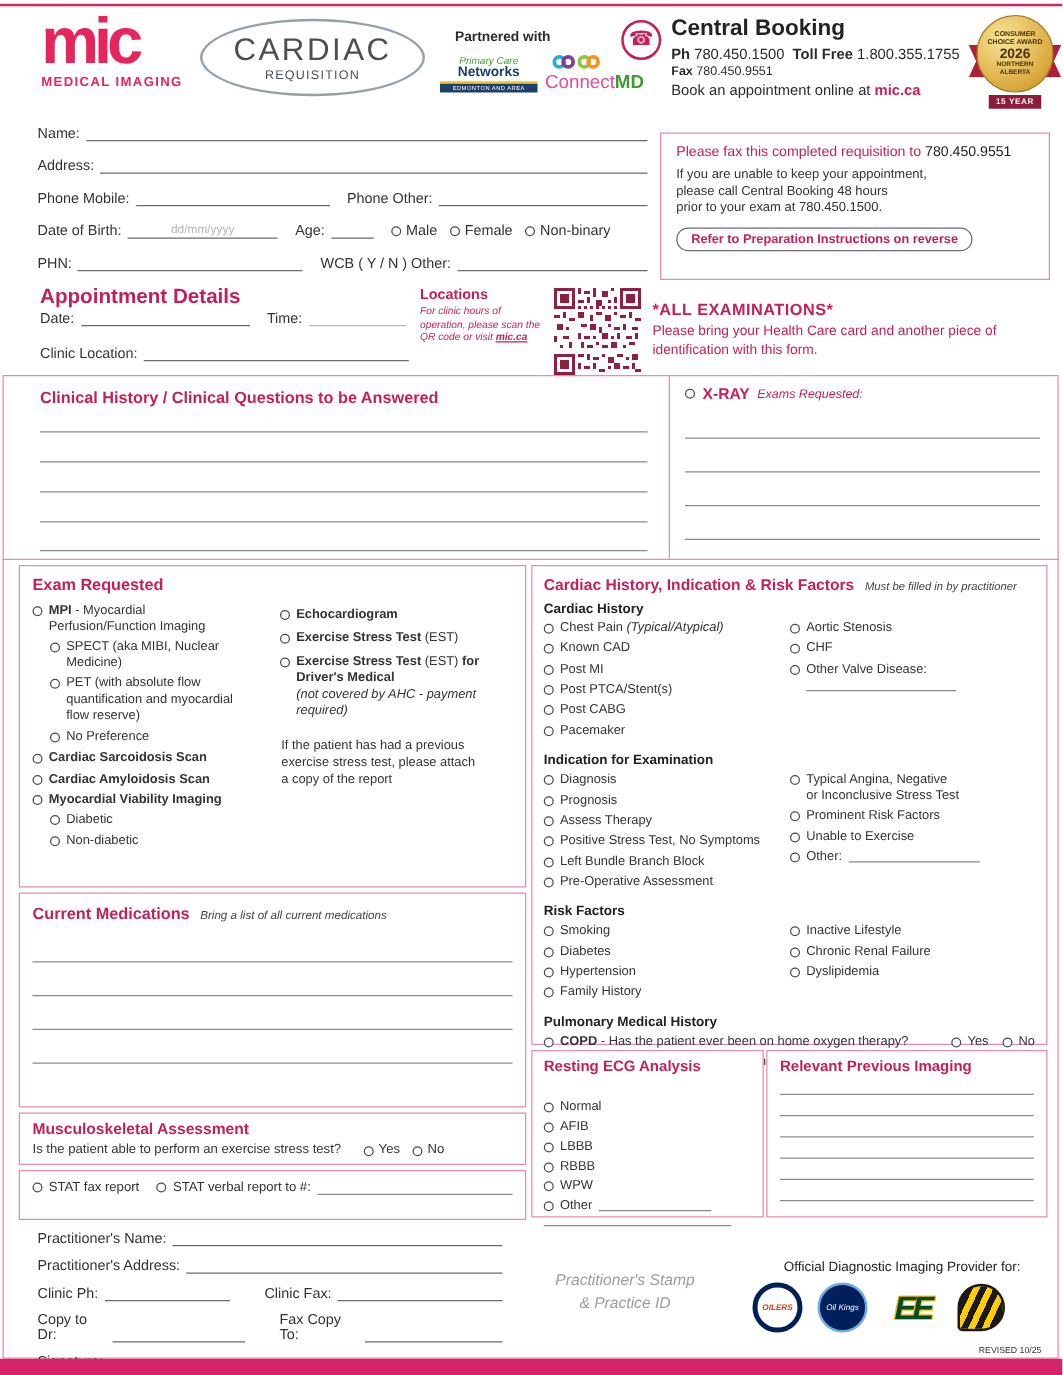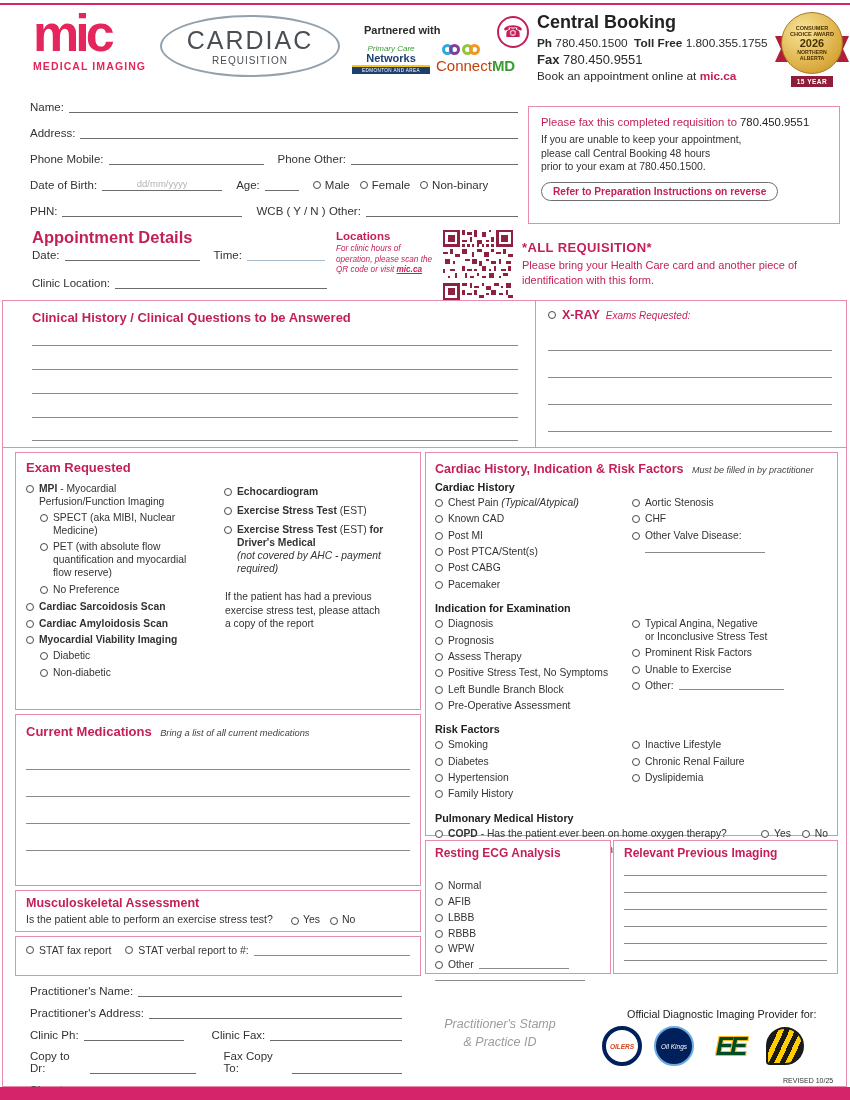--- a/index.html
+++ b/index.html
@@ -44,37 +44,37 @@
 </div>
 
 <div class="abs" style="left:436px;top:44px;width:90px">
   <div style="display:flex;margin-left:6px">
     <span style="width:11px;height:11px;border:3px solid #29abe2;border-radius:50%"></span>
     <span style="width:11px;height:11px;border:3px solid #7f3f98;border-radius:50%;margin-left:-4px"></span>
     <span style="width:11px;height:11px;border:3px solid #8dc63f;border-radius:50%;margin-left:2px"></span>
     <span style="width:11px;height:11px;border:3px solid #f7941d;border-radius:50%;margin-left:-4px"></span>
   </div>
   <div style="margin-top:2px;white-space:nowrap">
-    <span style="font-size:15px;color:#c2410c">Connect</span><span style="font-size:15px;font-weight:bold;color:#3f9c35">MD</span>
+    <span style="font-size:15px;color:#ec4899">Connect</span><span style="font-size:15px;font-weight:bold;color:#3f9c35">MD</span>
   </div>
 </div>
 
 <div class="abs" style="left:497px;top:16px;width:32px;height:32px;border:2.5px solid #c41f5a;border-radius:50%;display:flex;align-items:center;justify-content:center">
   <span style="font-size:16px;color:#c41f5a;line-height:1">☎</span>
 </div>
 
 <div class="abs" style="left:537px;top:12px;width:235px">
   <div style="font-size:18px;font-weight:bold;color:#222;margin-bottom:3px">Central Booking</div>
   <div style="font-size:11.8px;color:#2b2b2b;margin-bottom:2px;white-space:nowrap">
     <span class="b">Ph</span>
     <span>780.450.1500</span>&nbsp;
     <span class="b">Toll Free</span>
     <span>1.800.355.1755</span>
   </div>
-  <div style="font-size:13px;color:#2b2b2b;margin-bottom:2px">
+  <div style="font-size:10px;color:#2b2b2b;margin-bottom:2px">
     <span class="b">Fax</span>
     <span>780.450.9551</span>
   </div>
   <div style="font-size:11.8px;color:#2b2b2b;white-space:nowrap">
     <span>Book an appointment online at</span>
     <span class="b red">mic.ca</span>
   </div>
 </div>
 
 <div class="abs" style="left:775px;top:10px;width:74px;height:86px">
@@ -240,21 +240,21 @@
       <rect x="15" y="27" width="2" height="1"></rect>
       <rect x="18" y="26" width="1" height="1"></rect>
       <rect x="20" y="25" width="2" height="2"></rect>
       <rect x="23" y="26" width="2" height="1"></rect>
       <rect x="26" y="25" width="1" height="2"></rect>
       <rect x="27" y="27" width="2" height="1"></rect>
   </g>
 </svg>
 
 <div class="abs" style="left:522px;top:240px;width:315px">
-  <div style="font-size:13px;font-weight:bold;color:#c41f5a;letter-spacing:.4px;margin-bottom:3px">*ALL REQUISITION*</div>
+  <div style="font-size:13px;font-weight:bold;color:#c41f5a;letter-spacing:.4px;margin-bottom:3px">*ALL EXAMINATIONS*</div>
   <div style="font-size:11px;color:#c41f5a;line-height:1.35">Please bring your Health Care card  and another piece of identification  with this form.</div>
 </div>
 
 <div class="abs" style="left:2px;top:300px;width:845px;height:787px;border:1px solid #e78bb0"></div>
 <div class="abs" style="left:2px;top:447px;width:845px;height:1px;background:#e78bb0"></div>
 <div class="abs" style="left:535px;top:300px;width:1px;height:147px;background:#e78bb0"></div>
 
 <div class="abs sh" style="left:32px;top:310px;font-size:13px">Clinical History / Clinical Questions to be Answered</div>
 <div class="abs bline" style="left:32px;top:345px;width:486px;border-bottom-color:#8a8a8a"></div>
 <div class="abs bline" style="left:32px;top:369px;width:486px;border-bottom-color:#8a8a8a"></div>

